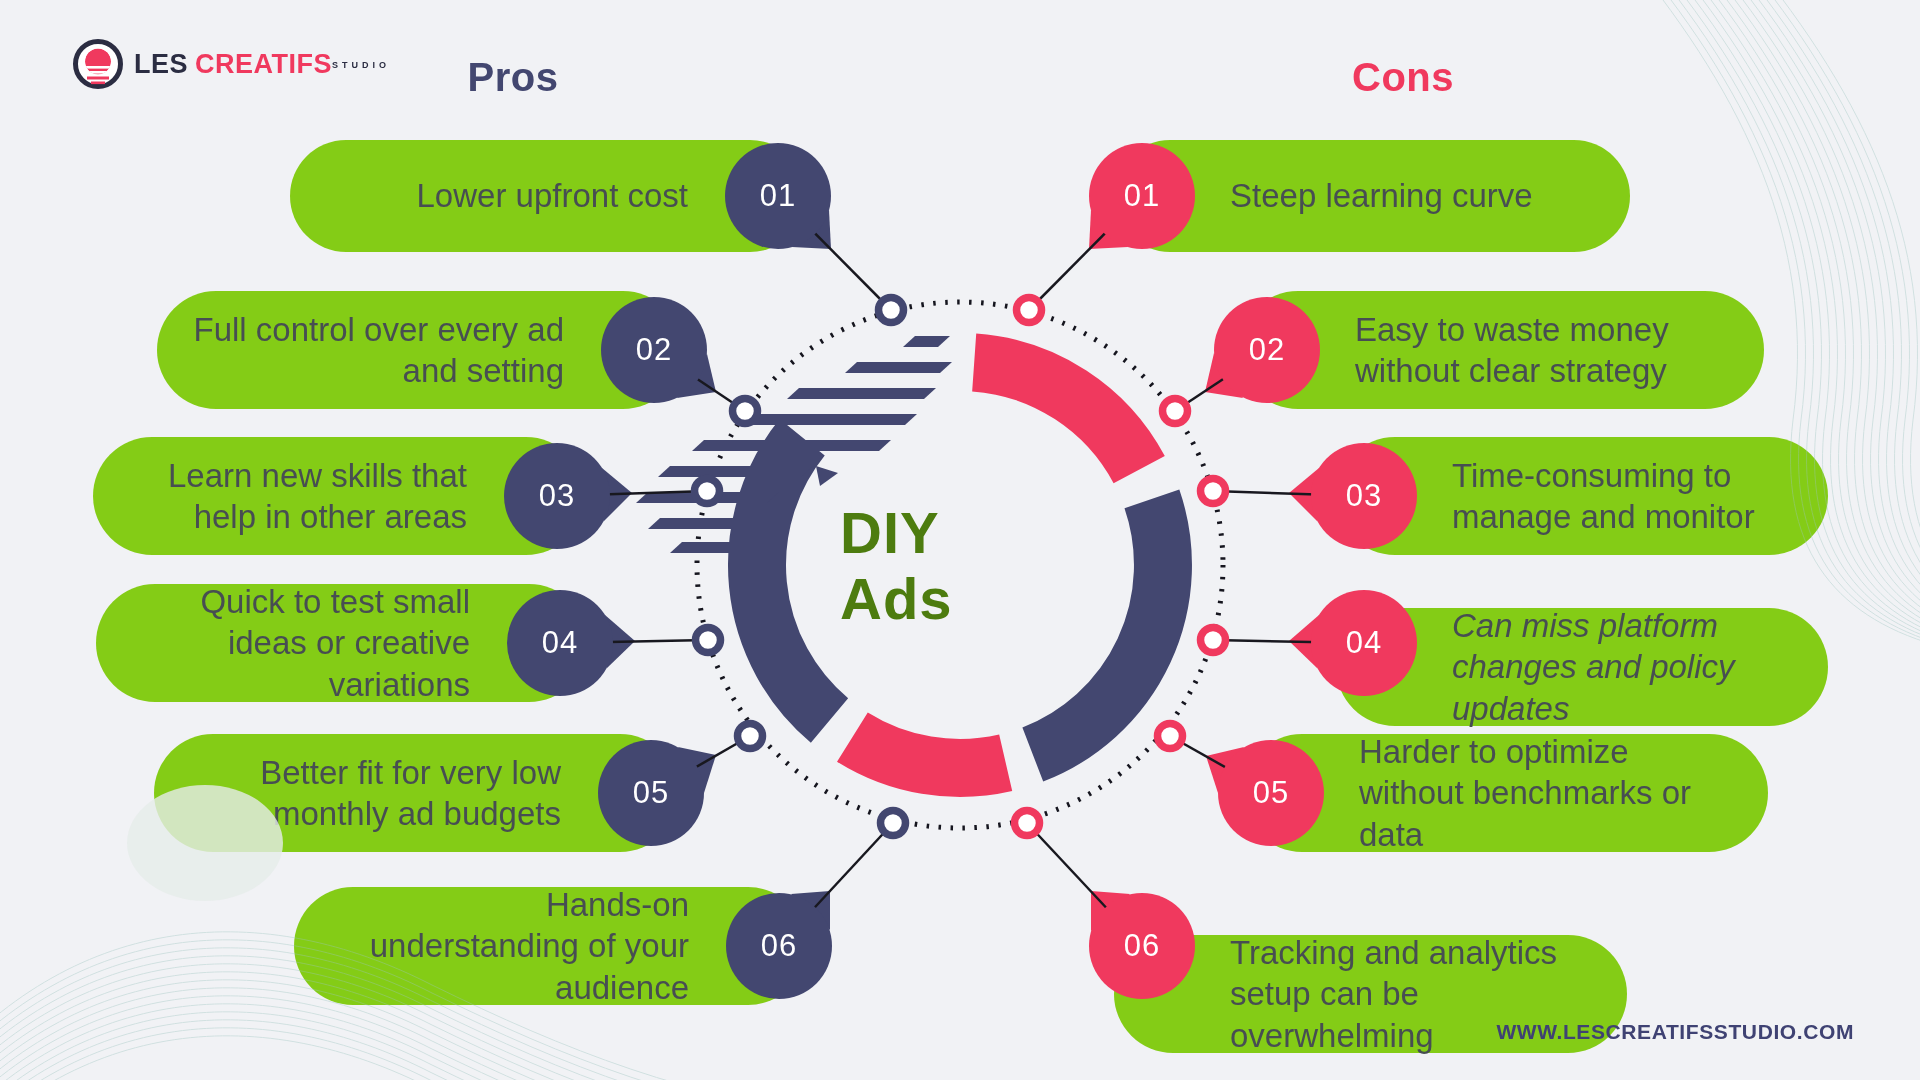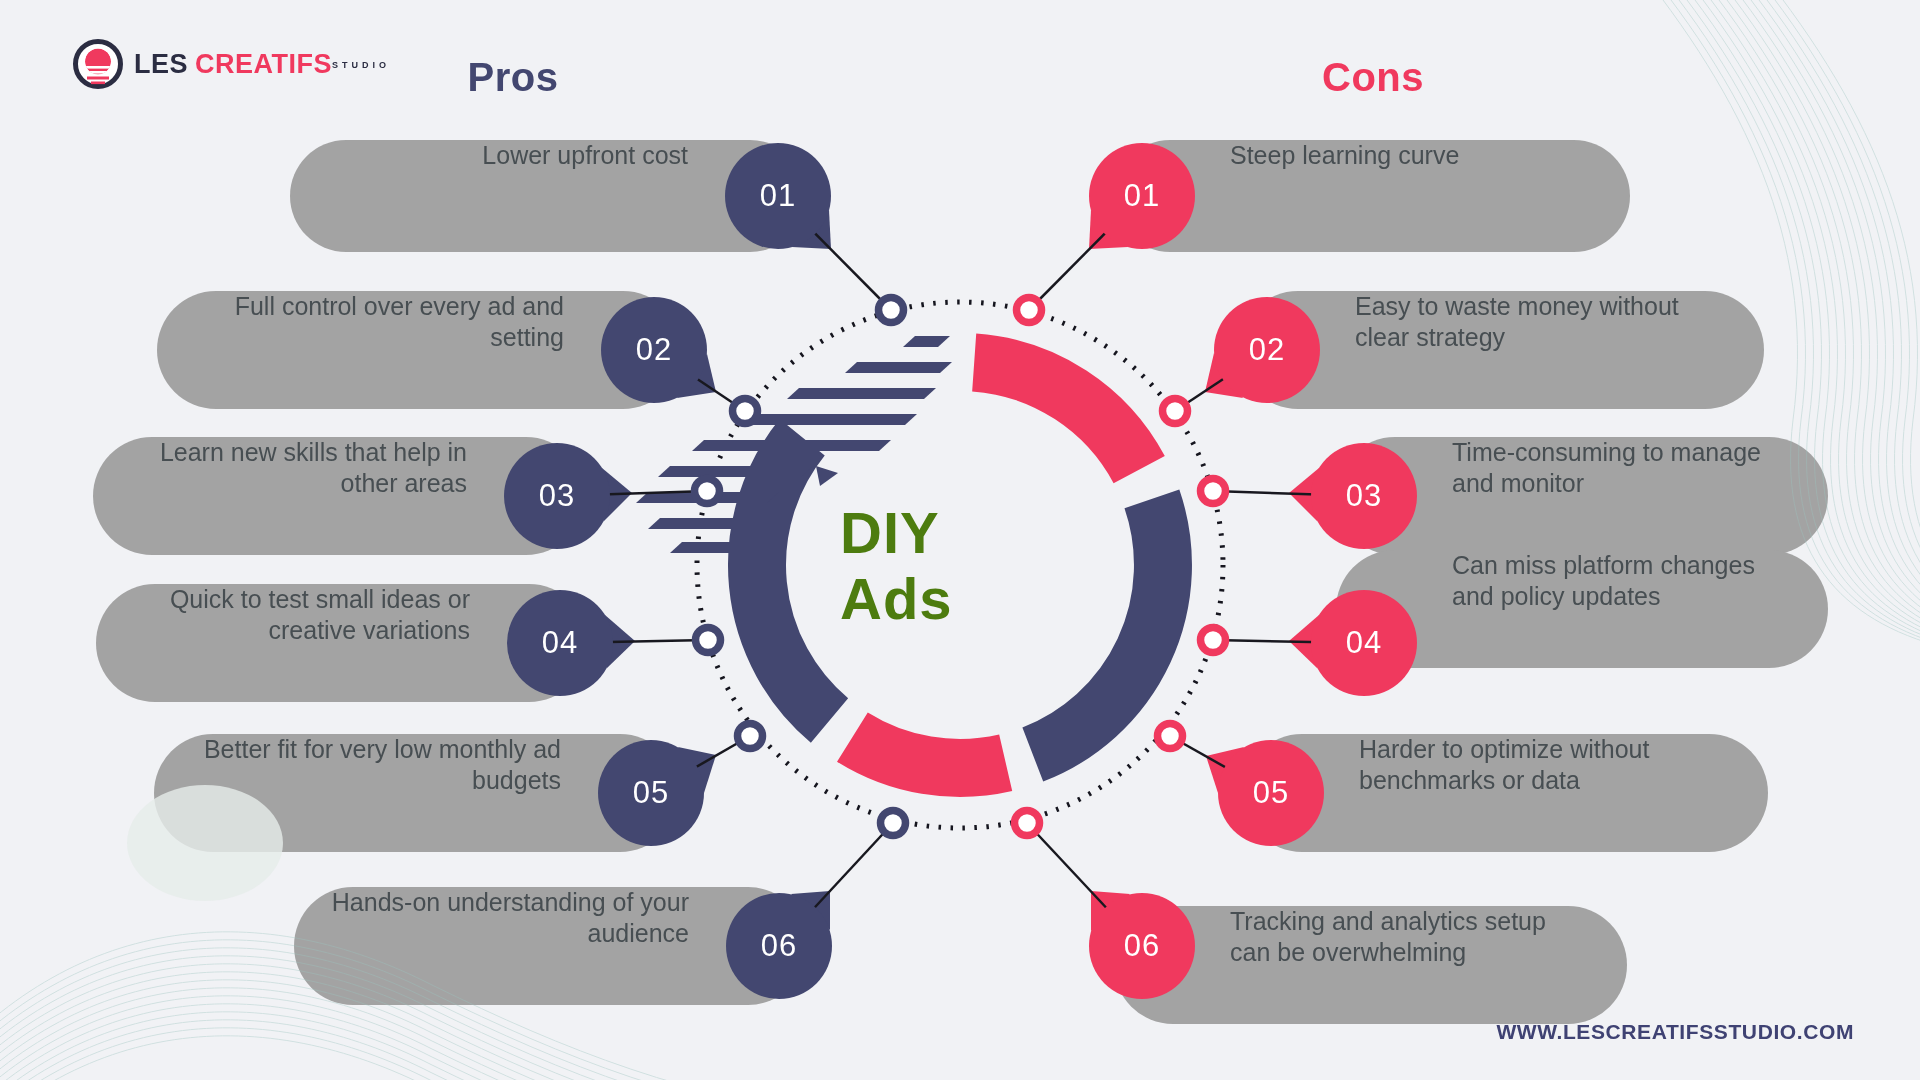--- a/index.html
+++ b/index.html
@@ -3,56 +3,56 @@
 <meta charset="utf-8">
 <style>
   html,body{margin:0;padding:0;}
   body{font-family:"Liberation Sans",sans-serif;}
   #canvas{position:relative;width:1920px;height:1080px;background:#f1f2f5;overflow:hidden;}
 
   
   #decor{position:absolute;left:0;top:0;z-index:2;}
 
   
-  .pill{position:absolute;z-index:1;background:#a3a3a3;border-radius:62px;
-        display:flex;box-sizing:border-box;
-        color:#474e52;font-size:25px;line-height:1.25;}
+  .pill{position:absolute;z-index:1;background:#84cc16;border-radius:62px;
+        display:flex;align-items:center;box-sizing:border-box;
+        color:#474e52;font-size:33px;line-height:1.25;}
   .pill.pro{justify-content:flex-end;text-align:right;padding:0 118px 0 34px;}
   .pill.con{justify-content:flex-start;text-align:left;padding:0 34px 0 116px;}
   #pro1{left:290px;top:140px;width:516px;height:112px;}
   #pro2{left:157px;top:291px;width:525px;height:118px;}
   #pro3{left:93px; top:437px;width:492px;height:118px;}
   #pro4{left:96px; top:584px;width:492px;height:118px;}
   #pro5{left:154px;top:734px;width:525px;height:118px;}
   #pro6{left:294px;top:887px;width:513px;height:118px;}
   #con1{left:1114px;top:140px;width:516px;height:112px;}
   #con2{left:1239px;top:291px;width:525px;height:118px;}
   #con3{left:1336px;top:437px;width:492px;height:118px;}
-  #con4{left:1336px;top:550px;width:492px;height:118px;}
+  #con4{left:1336px;top:608px;width:492px;height:118px;font-style:italic;}
   #con5{left:1243px;top:734px;width:525px;height:118px;}
-  #con6{left:1114px;top:906px;width:513px;height:118px;}
+  #con6{left:1114px;top:935px;width:513px;height:118px;}
 
   
   .bubble{position:absolute;z-index:5;width:106px;height:106px;border-radius:50%;
           display:flex;align-items:center;justify-content:center;
           color:#ffffff;font-weight:400;font-size:31px;letter-spacing:1px;}
   .bubble.pro{background:#434770;}
   .bubble.con{background:#f0395e;}
   #b-pro1{left:725px;top:143px;} #b-pro2{left:601px;top:297px;}
   #b-pro3{left:504px;top:443px;} #b-pro4{left:507px;top:590px;}
   #b-pro5{left:598px;top:740px;} #b-pro6{left:726px;top:893px;}
   #b-con1{left:1089px;top:143px;} #b-con2{left:1214px;top:297px;}
   #b-con3{left:1311px;top:443px;} #b-con4{left:1311px;top:590px;}
   #b-con5{left:1218px;top:740px;} #b-con6{left:1089px;top:893px;}
 
   
   .heading{position:absolute;z-index:6;top:55px;width:170px;text-align:center;
            font-size:40px;font-weight:800;letter-spacing:0.5px;}
   #prosHeading{left:428px;color:#434770;}
-  #consHeading{left:1288px;color:#f0395e;}
+  #consHeading{left:1318px;color:#f0395e;}
 
   
   #centerLabel{position:absolute;z-index:6;left:840px;top:500px;width:240px;
                text-align:left;font-size:58px;font-weight:800;line-height:1.14;
                color:#4d7c0f;letter-spacing:1px;}
 
   
   #logo{position:absolute;z-index:6;left:72px;top:38px;display:flex;align-items:center;gap:10px;}
   #logoText{display:flex;flex-direction:row;}
   #logoNames{font-size:27px;font-weight:800;letter-spacing:0.5px;white-space:nowrap;}

